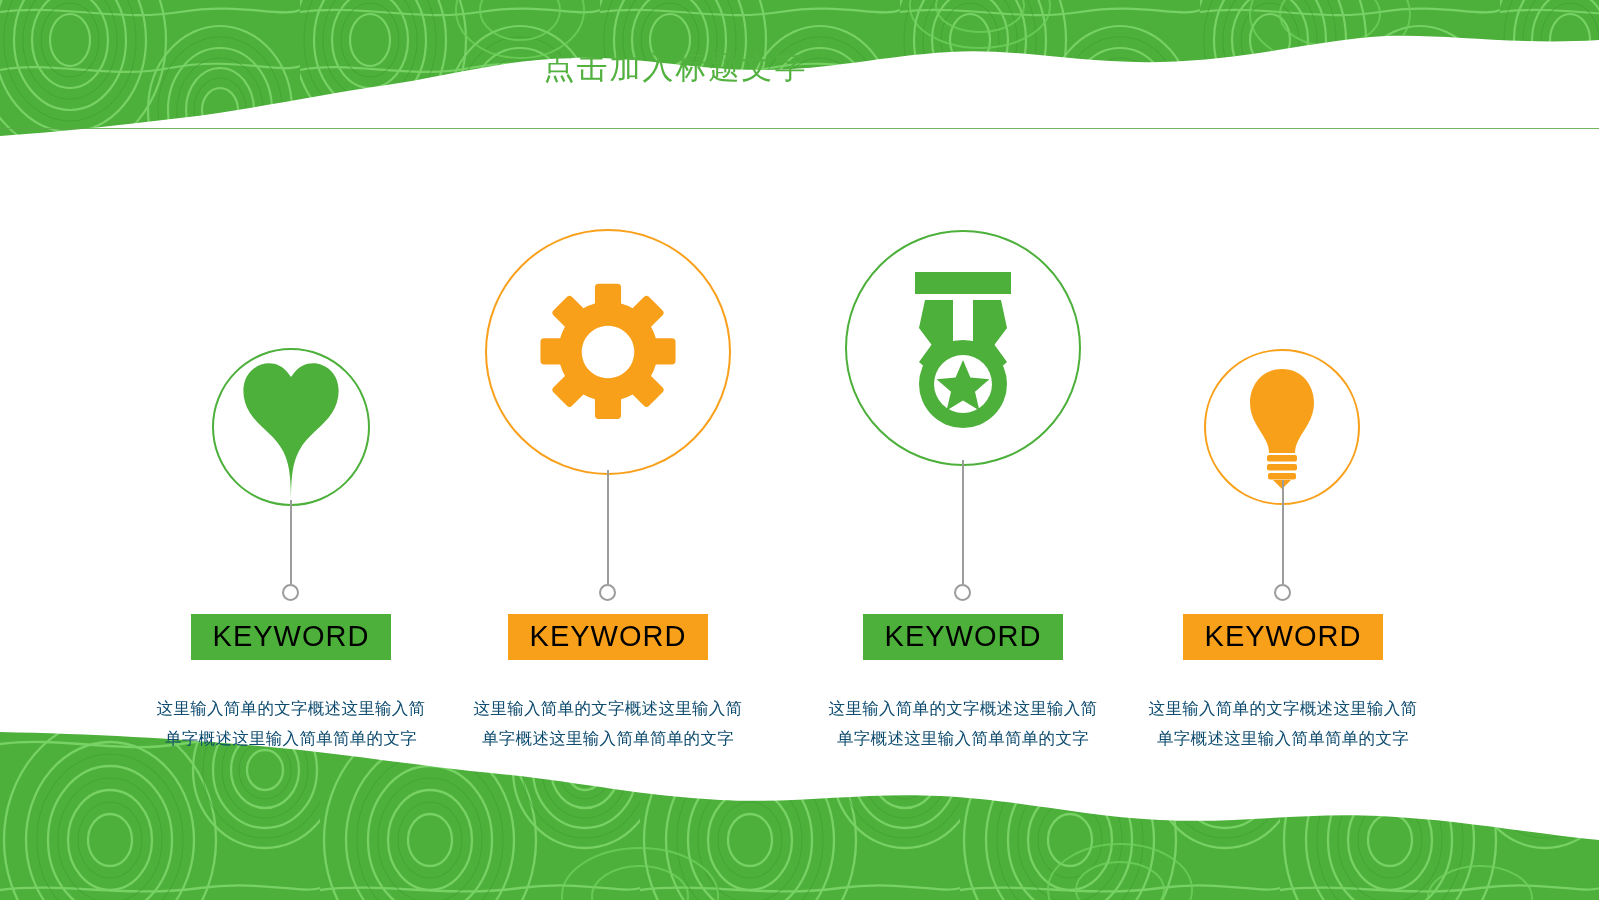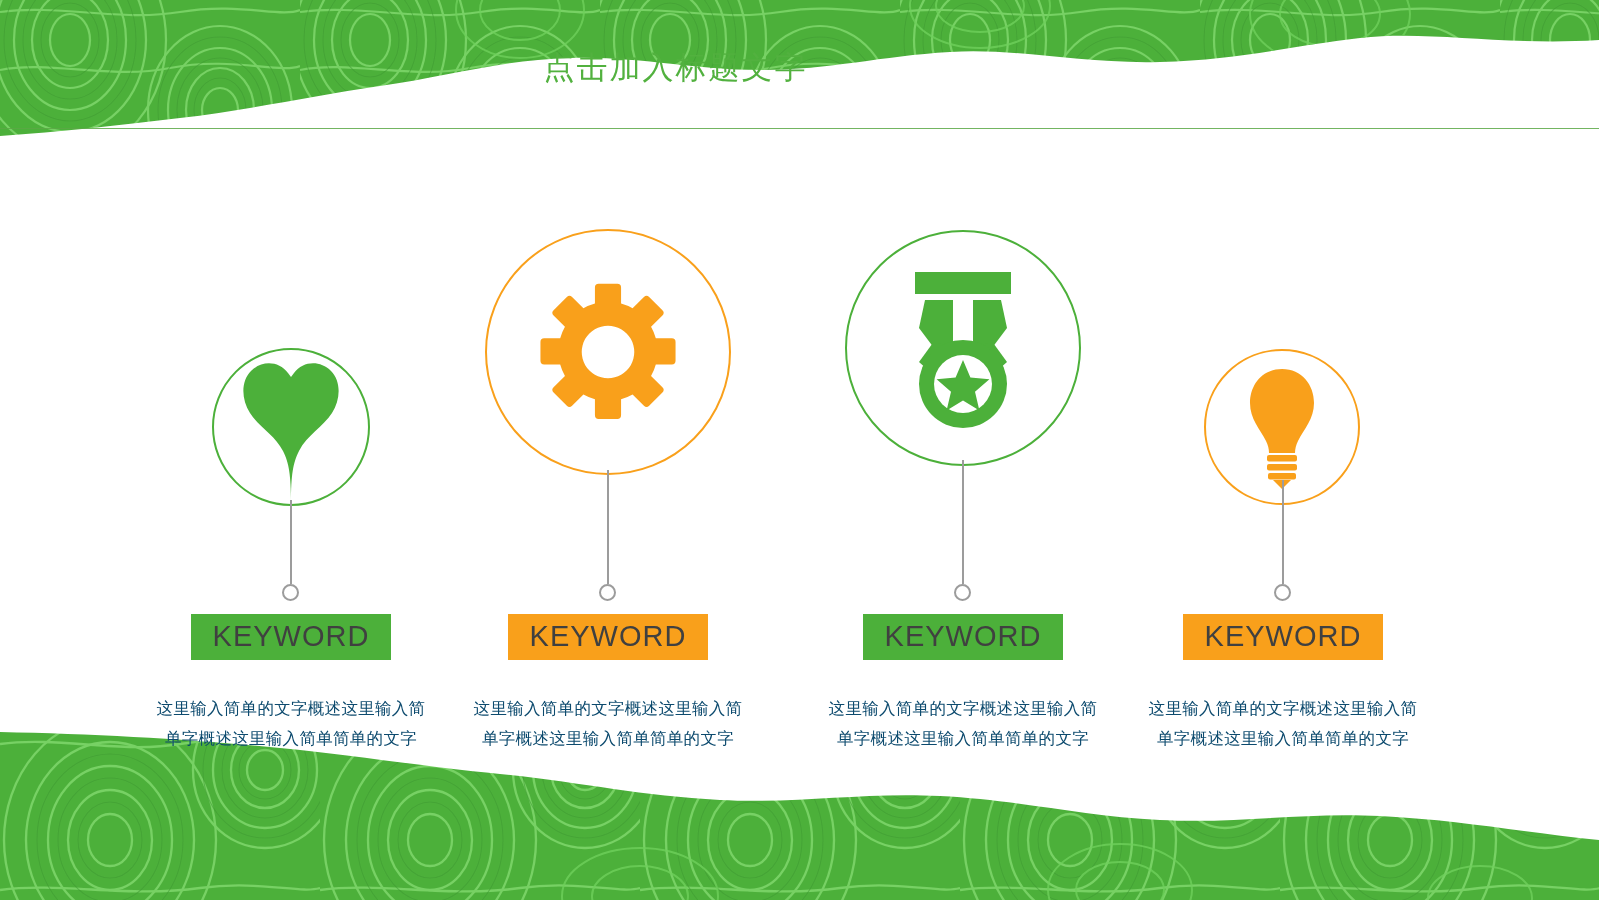--- a/index.html
+++ b/index.html
@@ -47,21 +47,21 @@
     position:absolute;width:17px;height:17px;border-radius:50%;
     border:2.6px solid #9c9c9c;background:#ffffff;box-sizing:border-box;
   }
 
   .kw{
     position:absolute;left:0;width:330px;text-align:center;
   }
   .kwbox{
     display:inline-block;
     padding:7px 22px 9px 22px;
-    color:#404040;
+    color:#000000;
     font-size:29px;
     letter-spacing:1px;
     line-height:1.05;
     font-family:"Liberation Sans","DejaVu Sans",sans-serif;
     font-weight:400;
   }
   .kwbox.green{background:#4cb03a;}
   .kwbox.orange{background:#f9a01b;}
 
   .desc{

